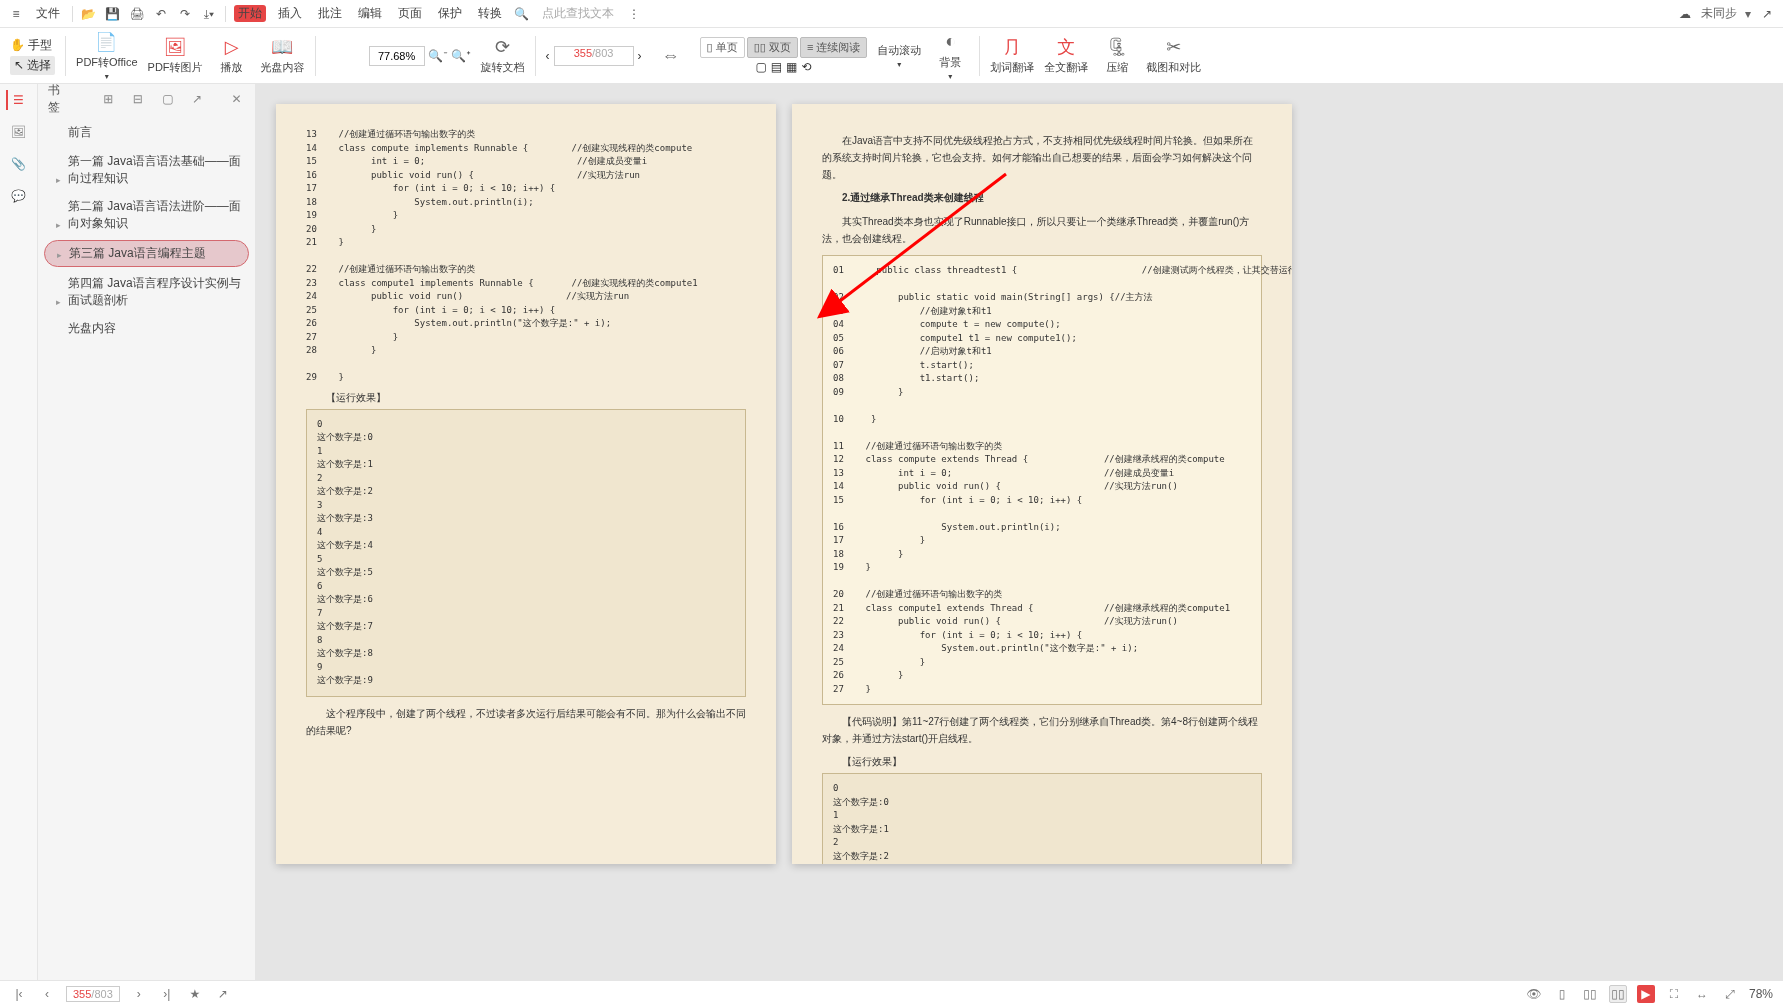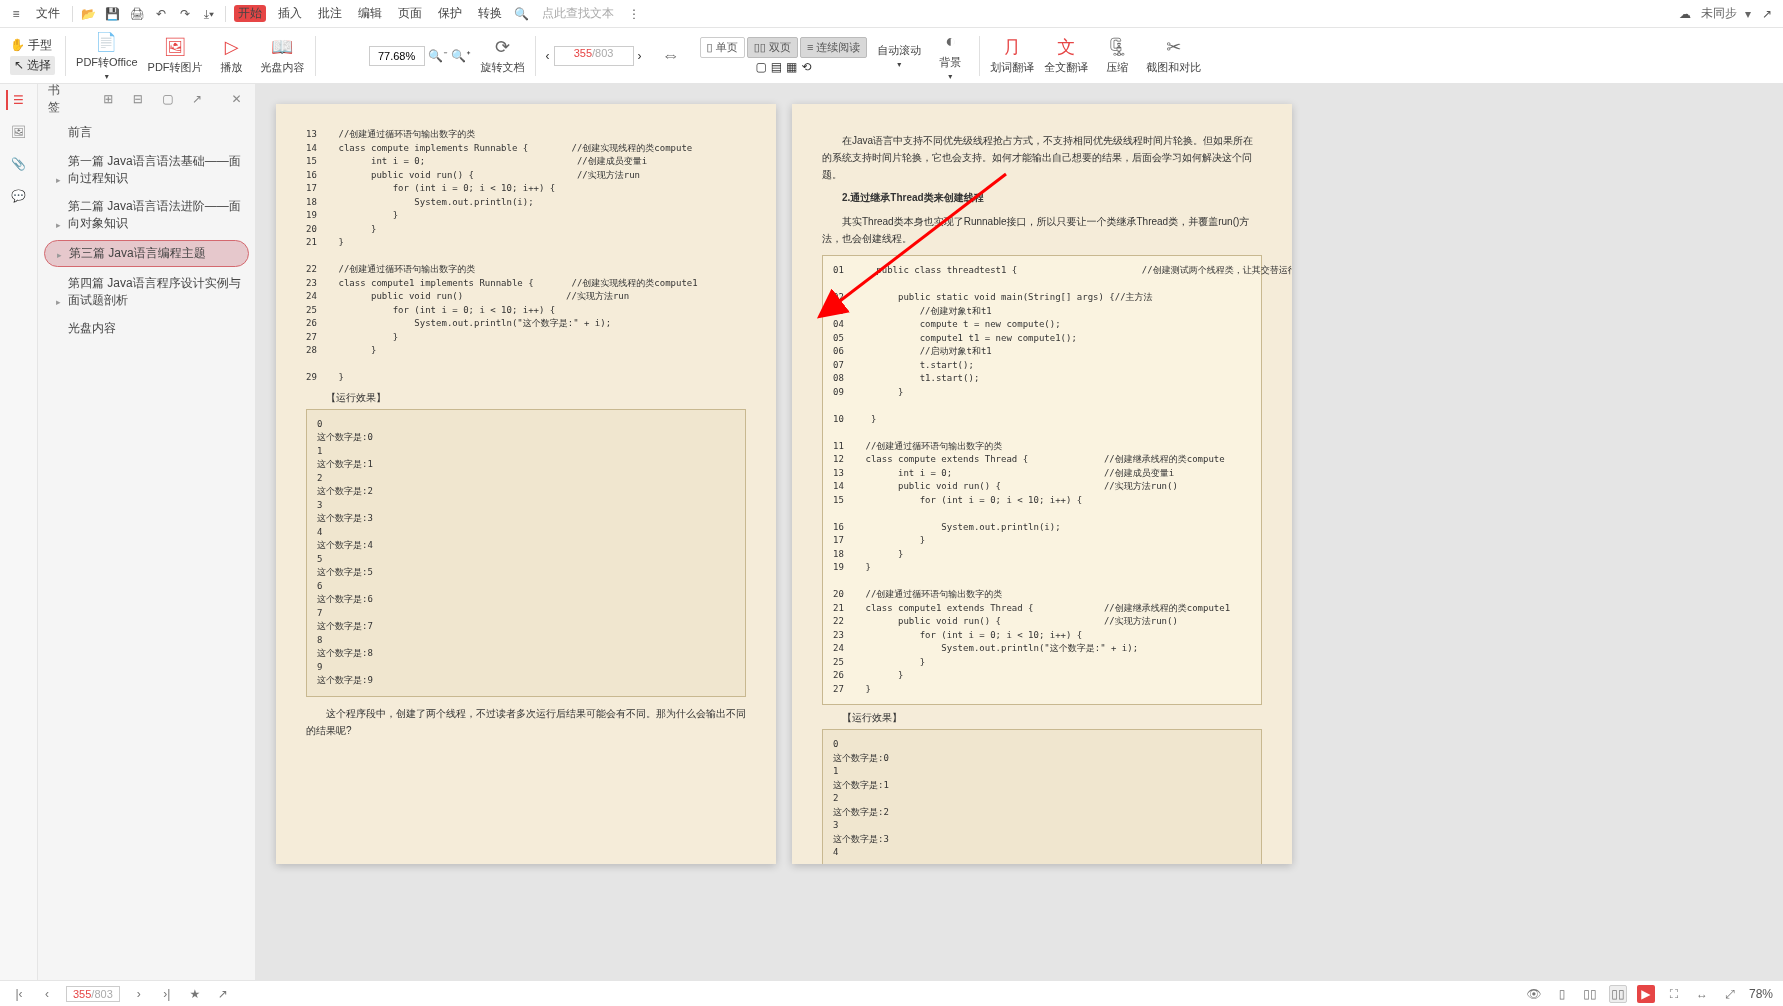--- a/index.html
+++ b/index.html
@@ -298,20 +298,21 @@
 19    }
 
 20    //创建通过循环语句输出数字的类
 21    class compute1 extends Thread {             //创建继承线程的类compute1
 22          public void run() {                   //实现方法run()
 23              for (int i = 0; i &lt; 10; i++) {
 24                  System.out.println("这个数字是:" + i);
 25              }
 26          }
 27    }</div>
+      <p class="para">【代码说明】第11~27行创建了两个线程类，它们分别继承自Thread类。第4~8行创建两个线程对象，并通过方法start()开启线程。</p>
       <p class="label">【运行效果】</p>
       <div class="out-box">0
 这个数字是:0
 1
 这个数字是:1
 2
 这个数字是:2
 3
 这个数字是:3
 4</div>

